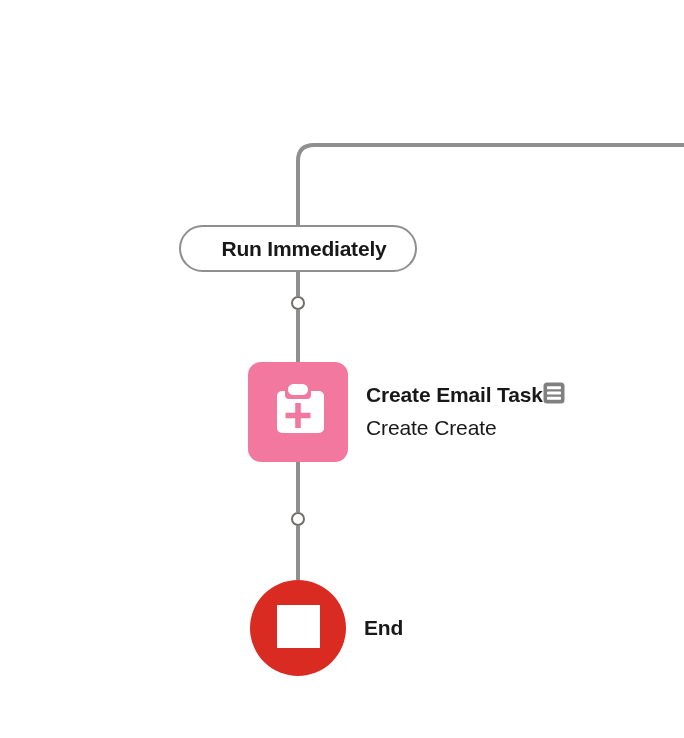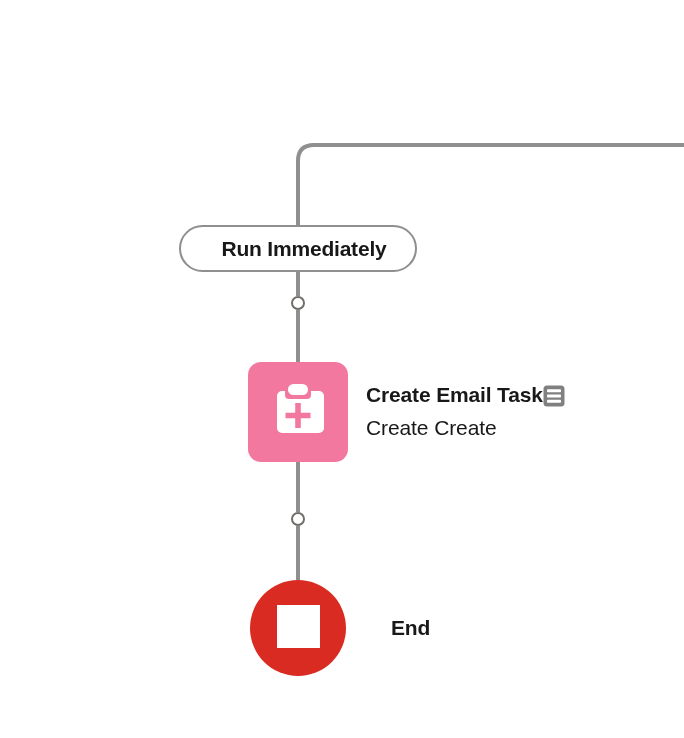--- a/index.html
+++ b/index.html
@@ -69,21 +69,21 @@
   }
 
   
   .flow-node {
     position: absolute;
     display: flex;
     align-items: center;
   }
 
   #node-create-email-task { left: 248px; top: 362px; }
-  #node-end { left: 250px; top: 580px; gap: 27px; }
+  #node-end { left: 250px; top: 580px; }
 
   .node-icon-square {
     width: 100px;
     height: 100px;
     border-radius: 13px;
     background: #f2789f;
     display: flex;
     align-items: center;
     justify-content: center;
     flex: 0 0 auto;
@@ -104,21 +104,20 @@
 
   .node-text-block {
     margin-left: 18px;
     display: flex;
     flex-direction: column;
     justify-content: center;
   }
 
   .node-title-row {
     display: flex;
-    align-items: center;
     gap: 0;
   }
 
   .node-title {
     font-size: 21px;
     font-weight: bold;
     color: #181818;
     letter-spacing: -0.15px;
     line-height: 1.28;
     white-space: nowrap;

